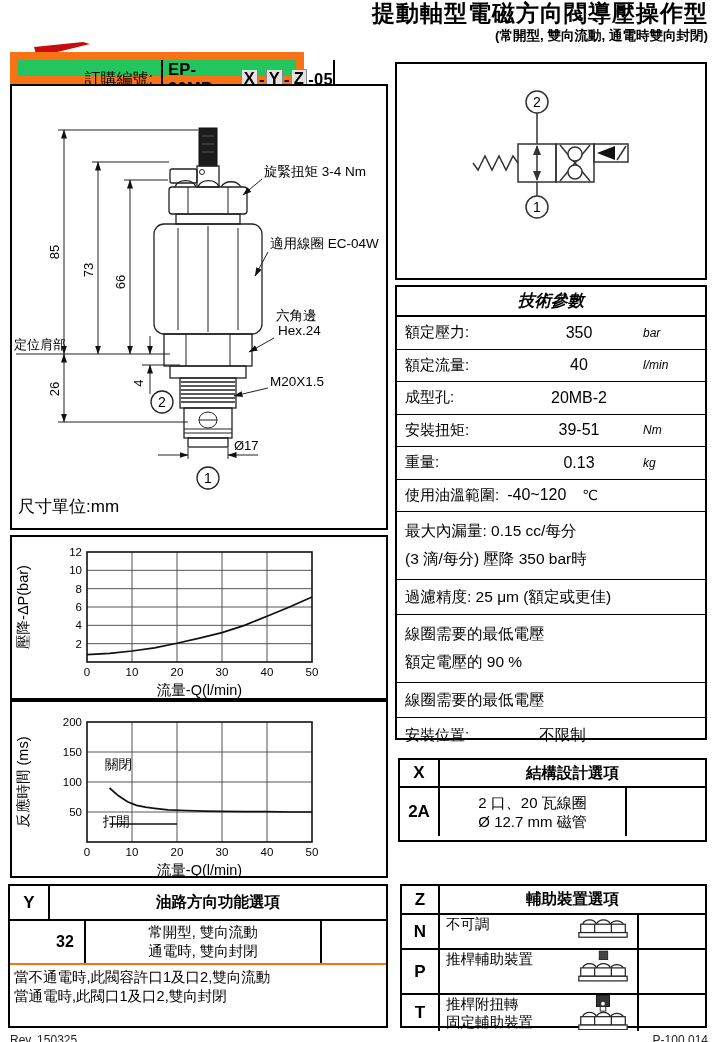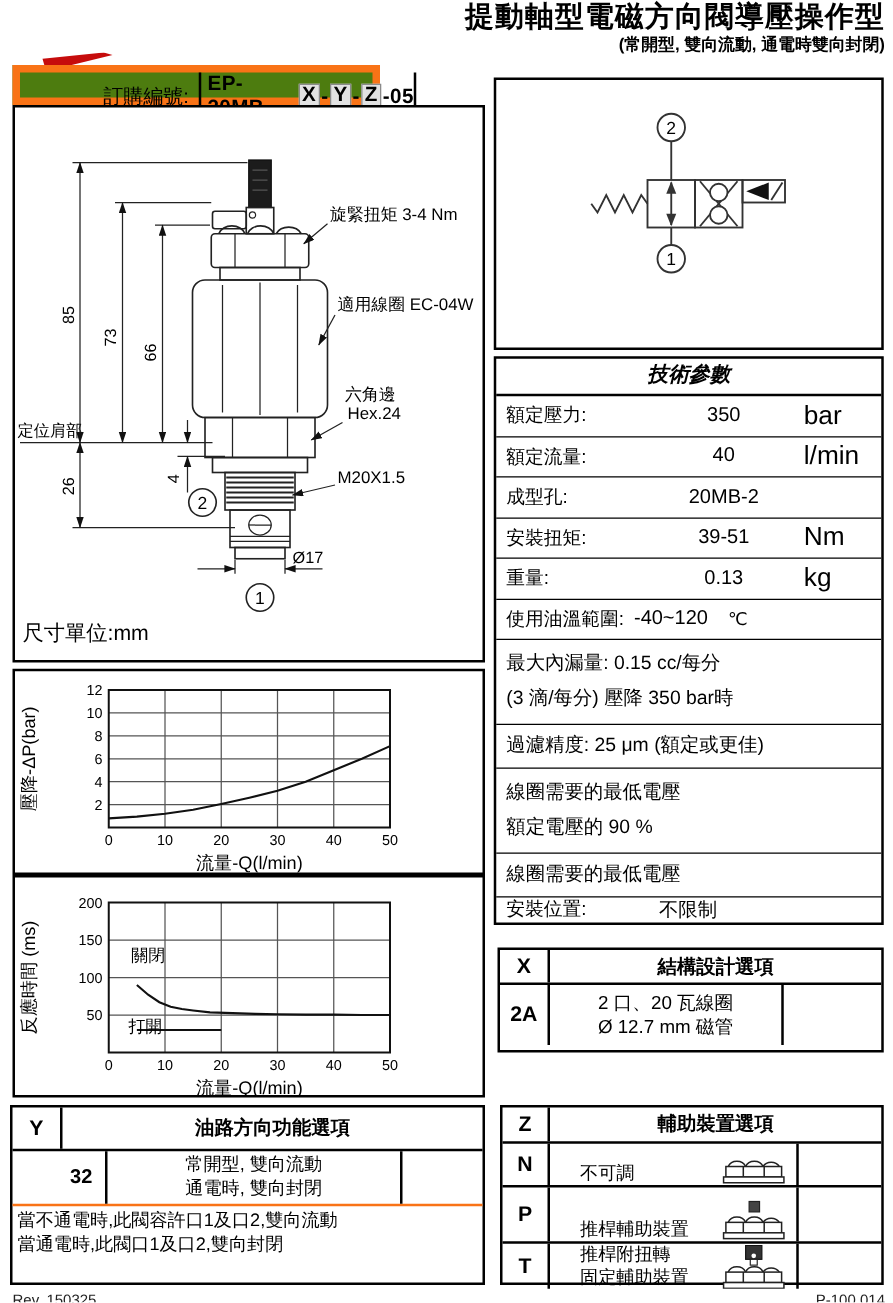--- a/index.html
+++ b/index.html
@@ -7,22 +7,22 @@
         font-family:"Liberation Sans","DejaVu Sans",sans-serif;color:#000;}
   .abs{position:absolute;box-sizing:border-box;}
   .box{position:absolute;box-sizing:border-box;border:2px solid #000;background:#fff;}
 
   
   .title-block{right:6px;top:1px;text-align:right;}
   .doc-title{font-size:23px;font-weight:bold;letter-spacing:1px;line-height:1.1;}
   .doc-subtitle{font-size:13.5px;font-weight:bold;margin-top:1px;}
 
   
-  .order-box{left:10px;top:52px;width:294px;height:32px;border:6px solid #f97316;display:grid;
-             grid-template-columns:145px 172px 1fr;background:#4d7c0f;}
+  .order-box{left:10px;top:52px;width:294px;height:32px;border:8px solid #f97316;display:grid;
+             grid-template-columns:145px 172px 1fr;background:#22c55e;}
   .order-box>div{border-right:2px solid #000;display:flex;align-items:center;}
   .order-box>div:last-child{border-right:none;}
   .order-label{justify-content:flex-end;padding-right:8px;font-size:16px;}
   .order-code{font-weight:bold;font-size:16.5px;padding-left:5px;letter-spacing:.3px;}
   .code-opt{display:inline-block;background:#e2e2e2;border:1px solid #8a8a8a;padding:0 2px;margin:0 1px;line-height:1.05;}
 
   
   .drawing-box{left:10px;top:84px;width:378px;height:446px;}
   .unit-note{left:6px;bottom:10px;font-size:17px;}
   .chart1-box{left:10px;top:535px;width:378px;height:165px;}
@@ -40,28 +40,28 @@
   svg .thin{stroke:#222;stroke-width:1;fill:none;}
   svg .lbl{font-size:13.5px;fill:#000;}
   svg .dim{font-size:13px;fill:#000;}
 
   
   .tech-box{left:395px;top:285px;width:312px;height:455px;font-size:15px;}
   .tech-title{height:28px;line-height:27px;text-align:center;font-weight:bold;font-size:16.5px;border-bottom:2px solid #000;font-style:italic;}
   .trow{display:grid;grid-template-columns:118px 1fr 62px;align-items:center;height:31.5px;border-bottom:1.5px solid #000;}
   .trow .tl{padding-left:8px;}
   .trow .tv{text-align:center;font-size:16px;}
-  .trow .tu{font-size:21px;}
+  .trow .tu{font-size:12px;font-style:italic;}
   .trow-inline{display:flex;align-items:center;height:31.5px;border-bottom:1.5px solid #000;}
   .trow-inline .tl{padding-left:8px;}
   .trow-inline .tv{margin-left:8px;font-size:16px;}
   .trow-inline .tu{margin-left:16px;font-size:14px;}
   .tblock2{border-bottom:1.5px solid #000;padding:5px 8px 6px 8px;line-height:1.8;font-size:15.5px;}
   .tblock1{border-bottom:1.5px solid #000;height:34px;line-height:33px;padding-left:8px;font-size:15.5px;}
-  .trow-mount{display:flex;height:35px;}
+  .trow-mount{display:flex;align-items:center;height:35px;gap:12px;}
   .trow-mount .tl{padding-left:8px;}
   .trow-mount .tv{margin-left:58px;font-size:15.5px;}
 
   
   .opt-head{display:grid;border-bottom:2px solid #000;}
   .opt-key{border-right:2px solid #000;display:flex;align-items:center;justify-content:center;font-weight:bold;font-size:17px;}
   .opt-title{display:flex;align-items:center;justify-content:center;font-weight:bold;font-size:15.5px;}
   .opt-row{display:grid;}
   .opt-desc{display:flex;flex-direction:column;align-items:center;justify-content:center;font-size:14.5px;line-height:1.3;border-right:2px solid #000;}
   .opt-empty{}
@@ -74,21 +74,21 @@
   .x-box{left:398px;top:758px;width:309px;height:84px;}
   .x-box .opt-head{grid-template-columns:40px 1fr;height:26px;}
   .x-box .opt-row{grid-template-columns:40px 1fr 78px;height:48px;}
   .x-box .opt-desc{font-size:15px;}
 
   .z-box{left:400px;top:884px;width:307px;height:144px;}
   .z-box .opt-head{grid-template-columns:38px 1fr;height:27px;}
   .z-box .opt-row{grid-template-columns:38px 1fr 66px;border-bottom:2px solid #000;}
   .z-box .opt-row:last-child{border-bottom:none;}
   .z-row-n{height:33px;} .z-row-p{height:43px;} .z-row-t{height:35px;}
-  .z-desc{display:flex;align-items:flex-end;border-right:2px solid #000;font-size:14.5px;line-height:1.25;padding-left:18px;}
+  .z-desc{display:flex;align-items:flex-start;border-right:2px solid #000;font-size:14.5px;line-height:1.25;}
   .z-desc .ztxt{padding-left:6px;}
   .z-desc .zicon{margin-left:auto;margin-right:8px;display:flex;align-items:center;}
 
   .rev{top:1033px;font-size:12px;color:#222;}
   .rev-l{left:10px;} .rev-r{right:6px;}
 </style>
 </head>
 <body>
 
 <div class="page">

